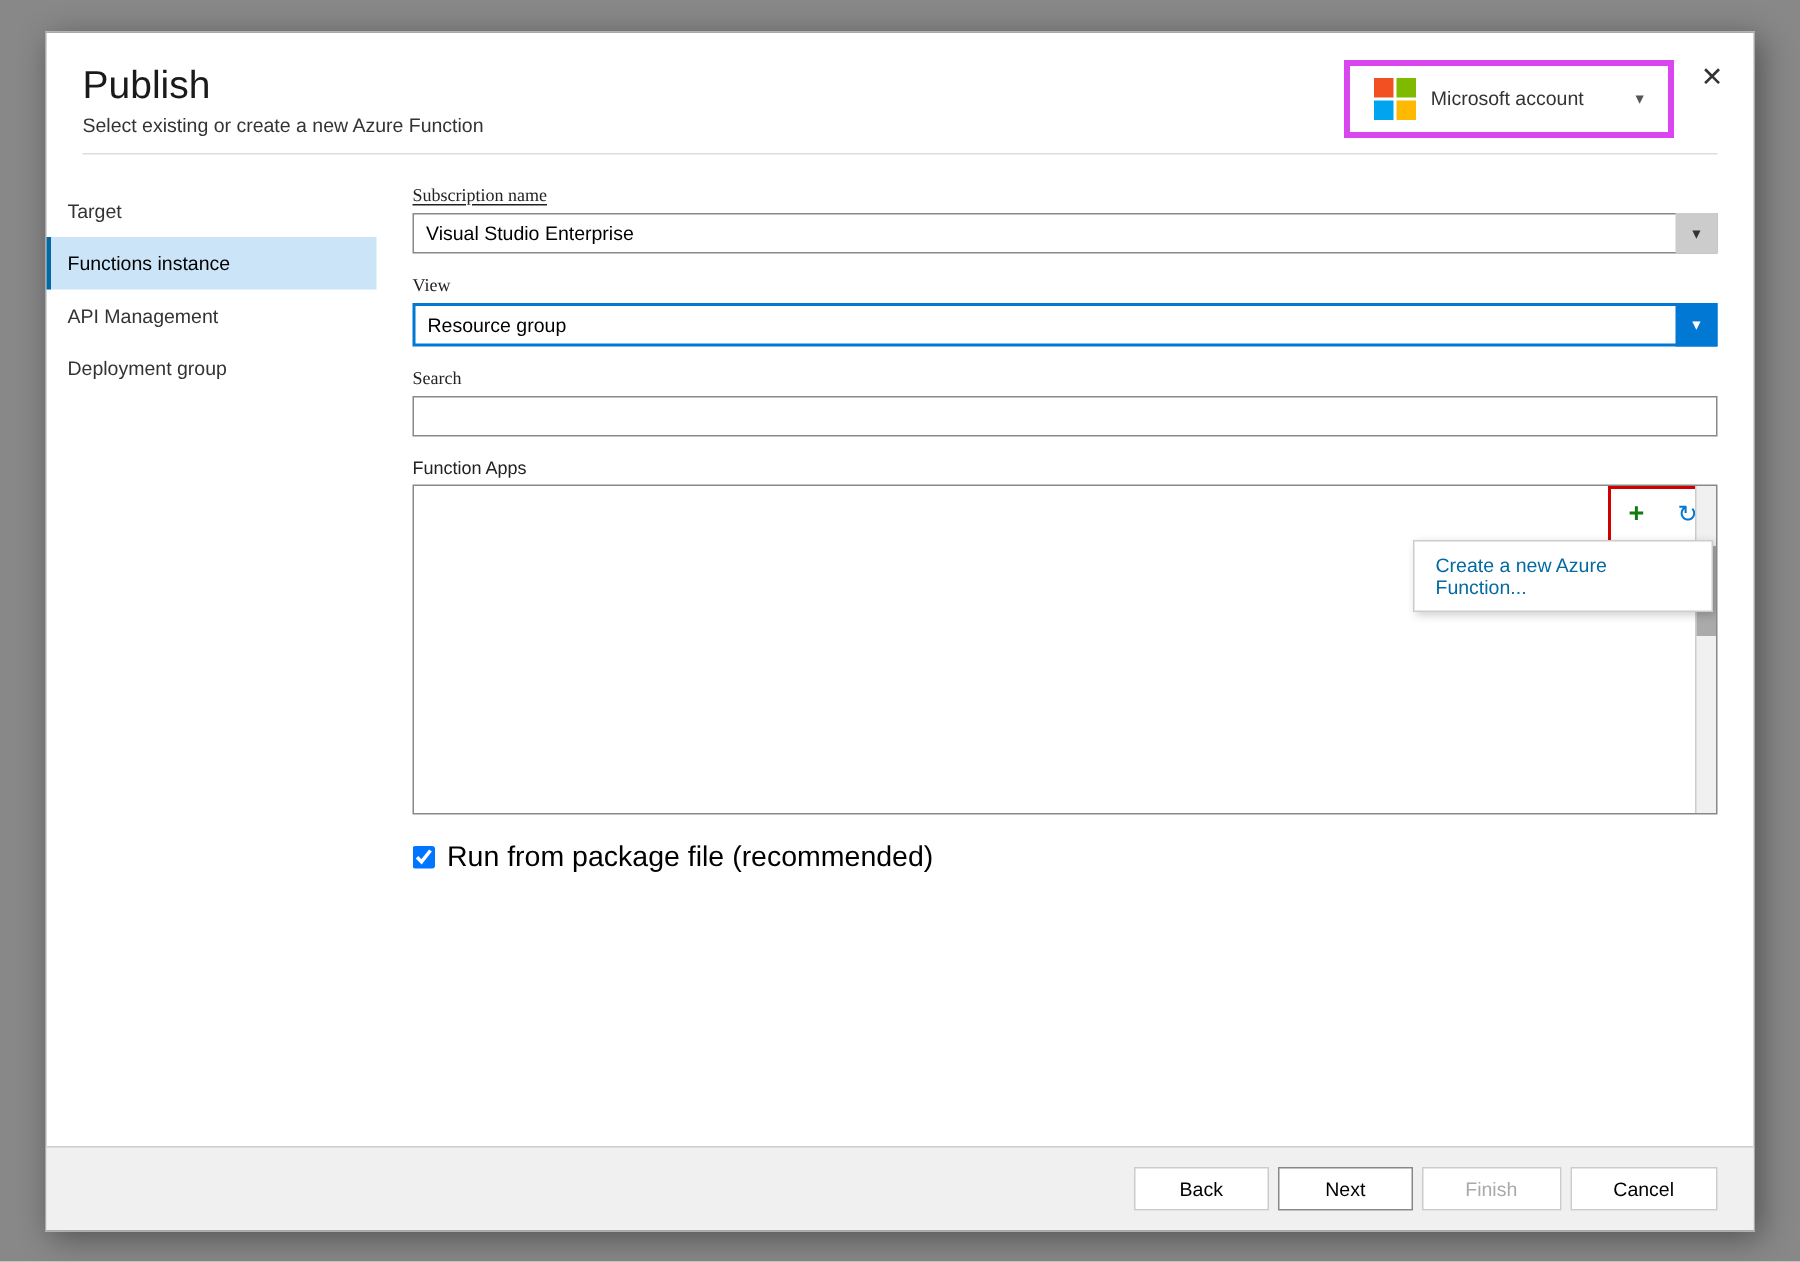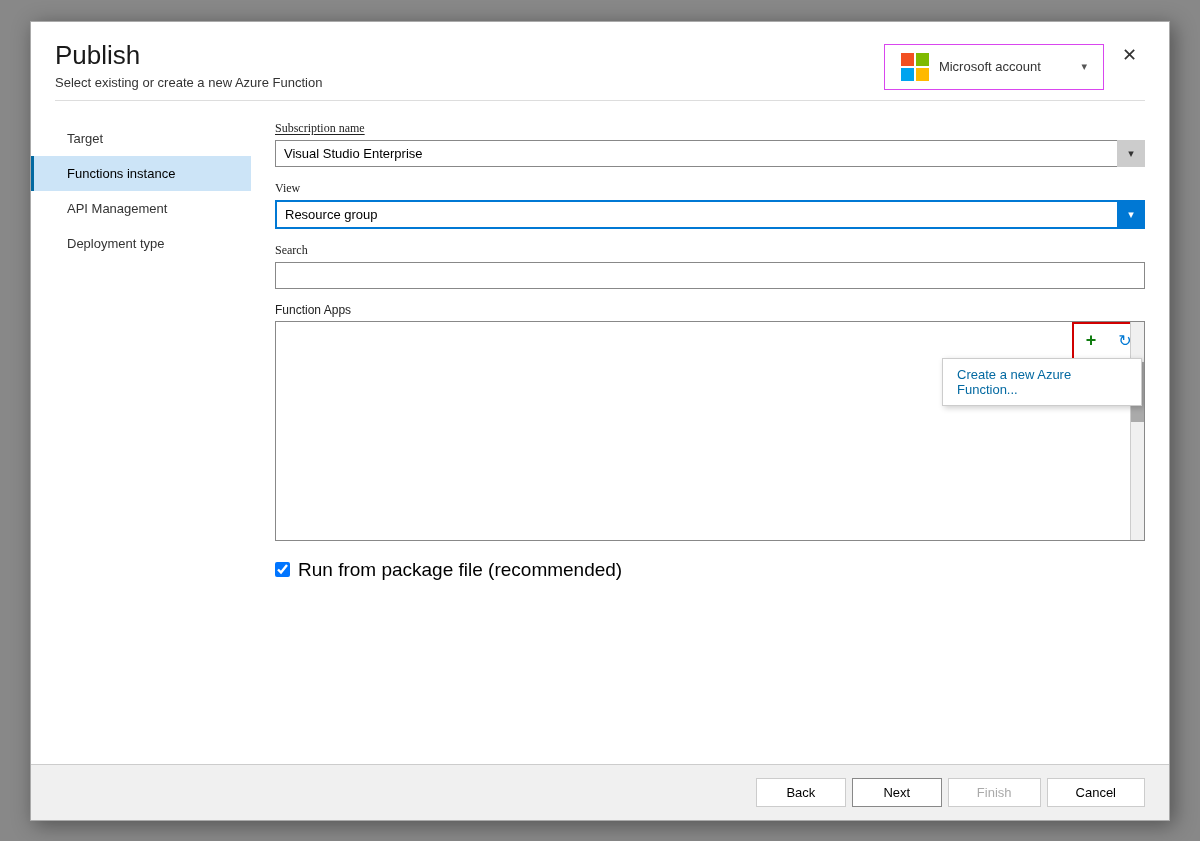--- a/index.html
+++ b/index.html
@@ -35,21 +35,21 @@
     .close-btn {
       font-size: 18px;
       cursor: pointer;
       color: #333;
       background: none;
       border: none;
       padding: 4px 8px;
       margin-top: -4px;
     }
     .account-box {
-      border: 1px solid #d946ef;
+      border: 4px solid #d946ef;
       padding: 8px 16px;
       display: flex;
       align-items: center;
       gap: 10px;
       min-width: 220px;
       cursor: pointer;
     }
     .ms-logo {
       display: grid;
       grid-template-columns: 1fr 1fr;
@@ -69,21 +69,21 @@
       flex: 1;
       padding: 10px 0 0 0;
     }
     .sidebar {
       width: 220px;
       padding: 10px 0;
       border-right: none;
       flex-shrink: 0;
     }
     .sidebar-item {
-      padding: 10px 33px;
+      padding: 10px 11px;
       cursor: pointer;
       color: #333;
       font-size: 13px;
       border-left: 3px solid transparent;
     }
     .sidebar-item.active {
       background: #cce4f7;
       border-left: 3px solid #0369a1;
       color: #000;
       font-weight: 400;
@@ -247,24 +247,24 @@
     .footer-btn:disabled {
       color: #aaa;
       cursor: default;
     }
     .footer-btn.primary {
       border: 1px solid #888;
       background: #fff;
     }
     .header-top {
       display: flex;
-      align-items: flex-end;
+      align-items: center;
       justify-content: space-between;
       gap: 20px;
-      padding: 18px 24px 10px 24px;
+      padding: 18px 12px 10px 24px;
     }
     .divider-h {
       height: 1px;
       background: #ddd;
       margin: 0 24px;
     }
   </style>
 </head>
 <body>
 
@@ -297,21 +297,21 @@
       <div class="sidebar-item">
         <span>Target</span>
       </div>
       <div class="sidebar-item active">
         <span>Functions instance</span>
       </div>
       <div class="sidebar-item">
         <span>API Management</span>
       </div>
       <div class="sidebar-item">
-        <span>Deployment type</span>
+        <span>Deployment group</span>
       </div>
     </div>
 
     <div class="main-content">
 
       <div class="field-group">
         <label>Subscription name</label>
         <div class="select-wrapper">
           <select class="select-control">
             <option>Visual Studio Enterprise</option>

